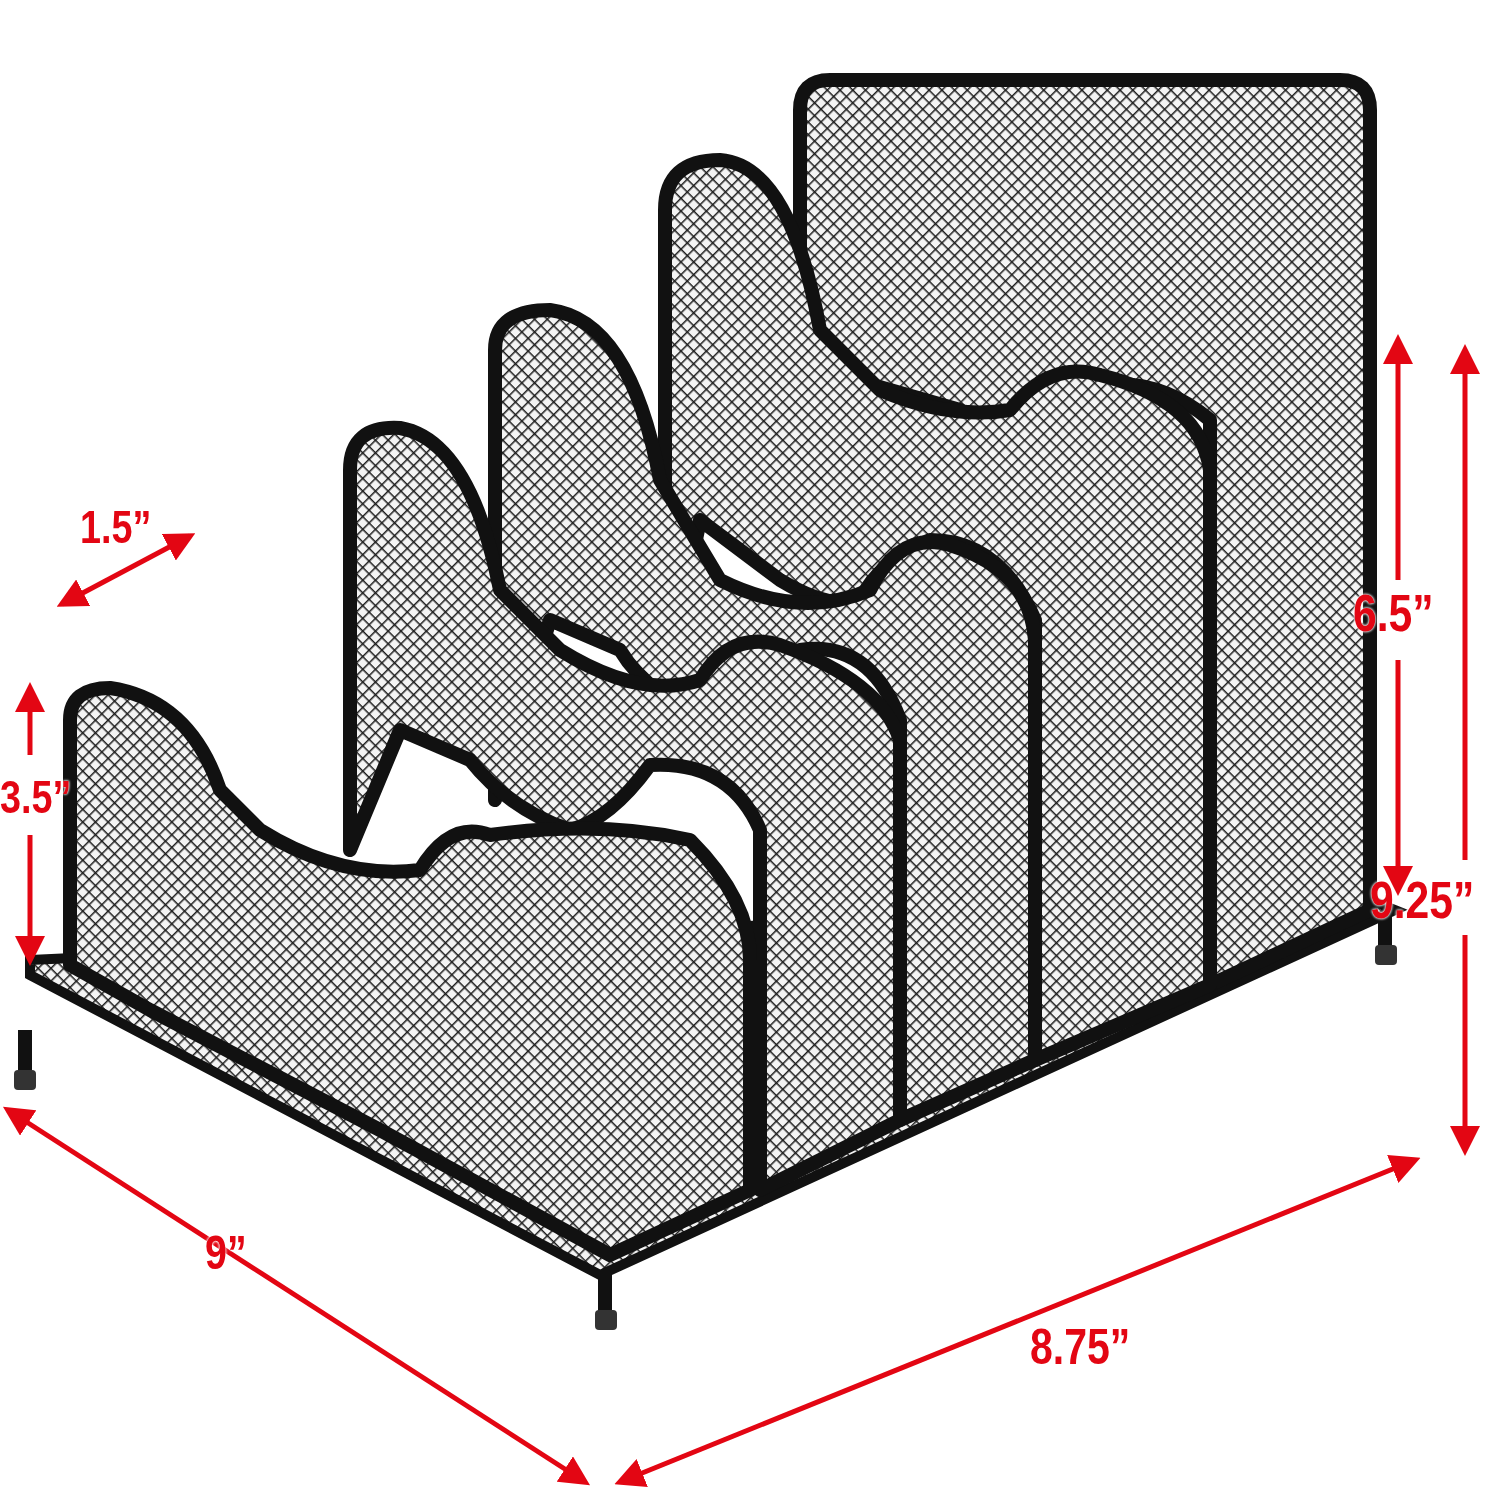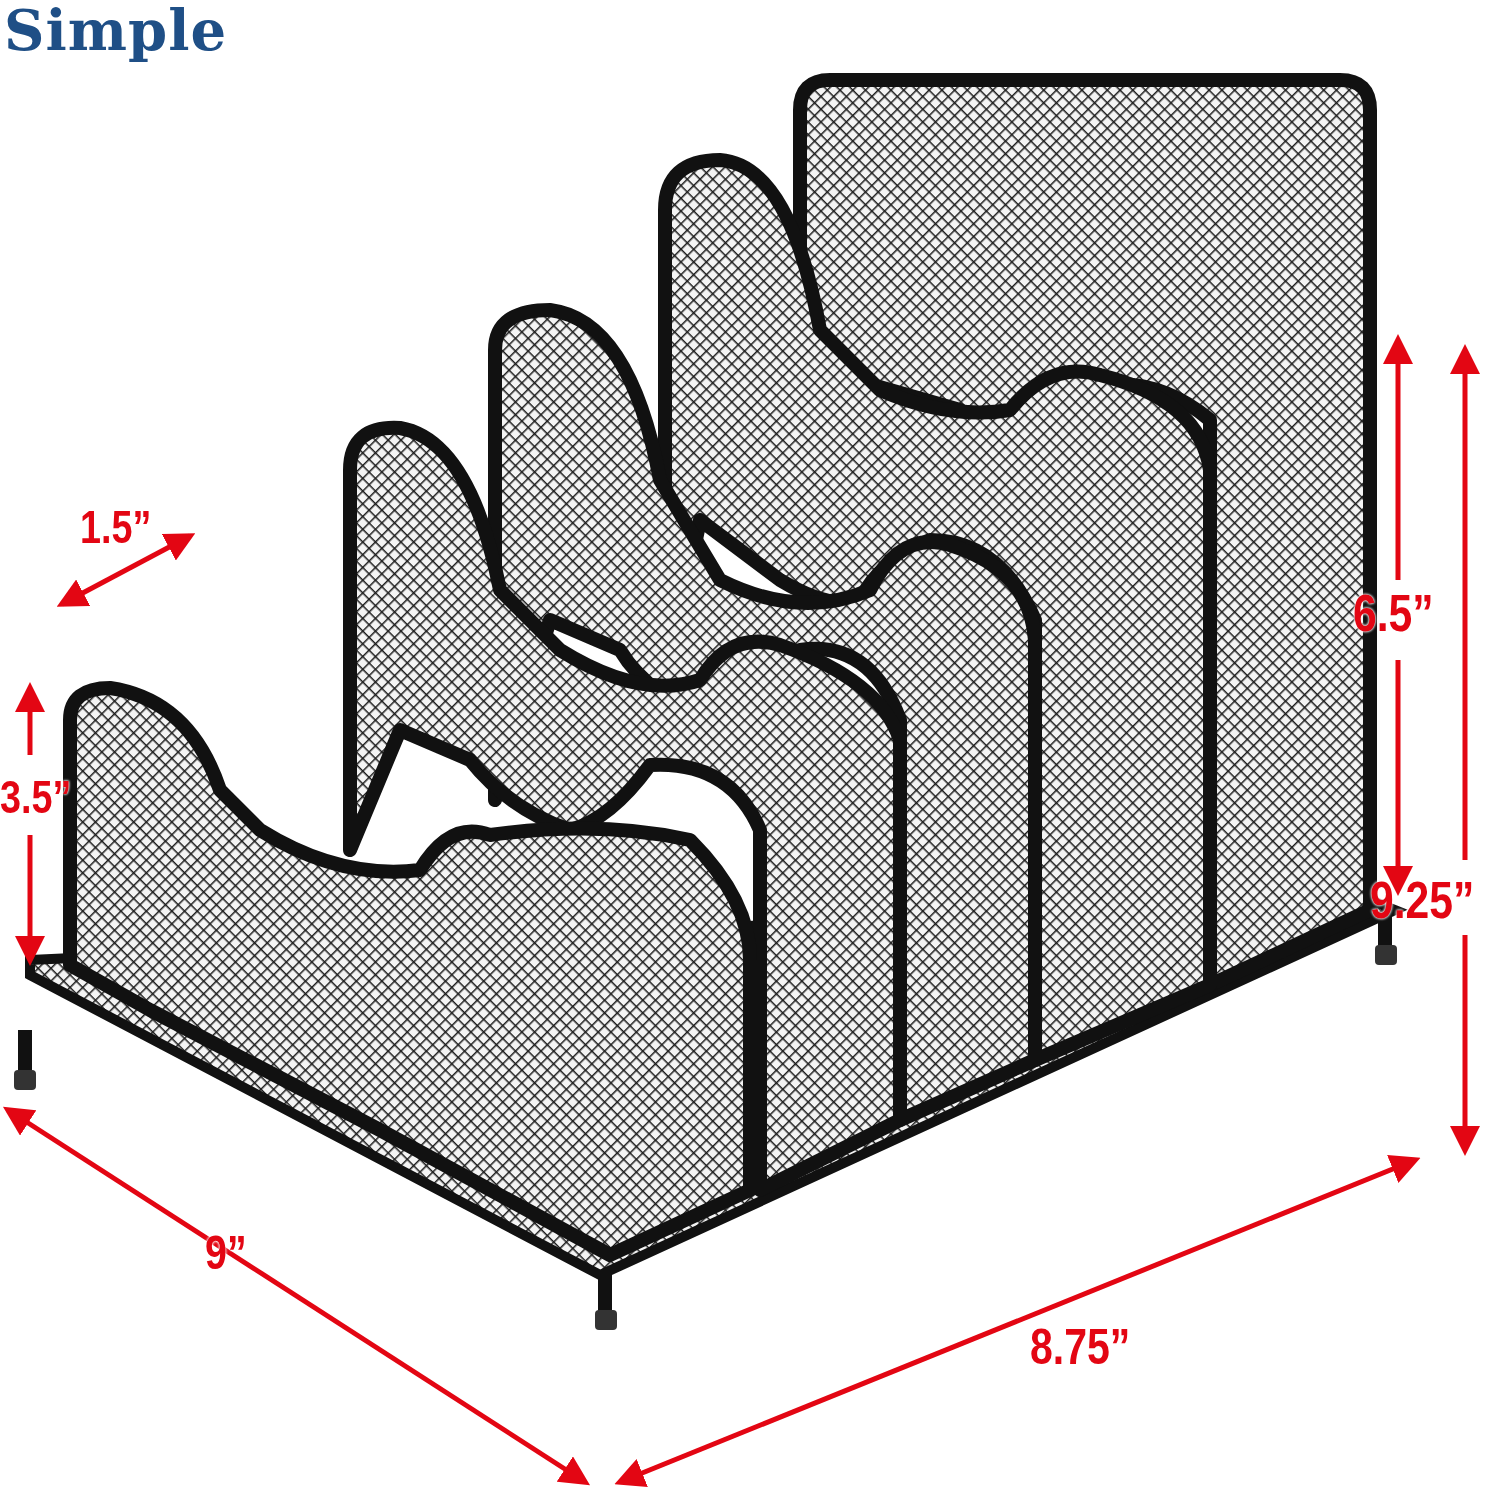--- a/index.html
+++ b/index.html
@@ -8,21 +8,20 @@
   .logo-line1{font-family:"DejaVu Serif",serif;font-weight:bold;font-size:56px;color:#1f4f86;letter-spacing:1px;display:block;}
   .logo-line2{font-family:"DejaVu Serif",serif;font-weight:bold;font-size:54px;color:#8c3d10;letter-spacing:1px;display:block;margin-top:-2px;}
   .dim{position:absolute;font-family:"Liberation Sans",sans-serif;font-weight:bold;color:#e30613;
        text-shadow:0 0 3px #fff,0 0 3px #fff;transform:scaleX(0.82);transform-origin:left top;}
   svg.scene{position:absolute;left:0;top:0;}
 </style>
 </head>
 <body>
 
 <div class="logo">
-  <span class="logo-line1">Simple</span>
 </div>
 
 <svg class="scene" width="1498" height="1498" viewBox="0 0 1498 1498">
   <defs>
     <pattern id="mesh" width="9" height="9" patternUnits="userSpaceOnUse" patternTransform="rotate(45)">
       <rect width="9" height="9" fill="#f4f4f4"></rect>
       <path d="M0 0H9M0 0V9" stroke="#1c1c1c" stroke-width="3"></path>
     </pattern>
     <marker id="ah" viewBox="0 0 10 10" refX="8" refY="5" markerWidth="6" markerHeight="6" orient="auto-start-reverse">
       <path d="M0 0L10 5L0 10z" fill="#e30613"></path>

